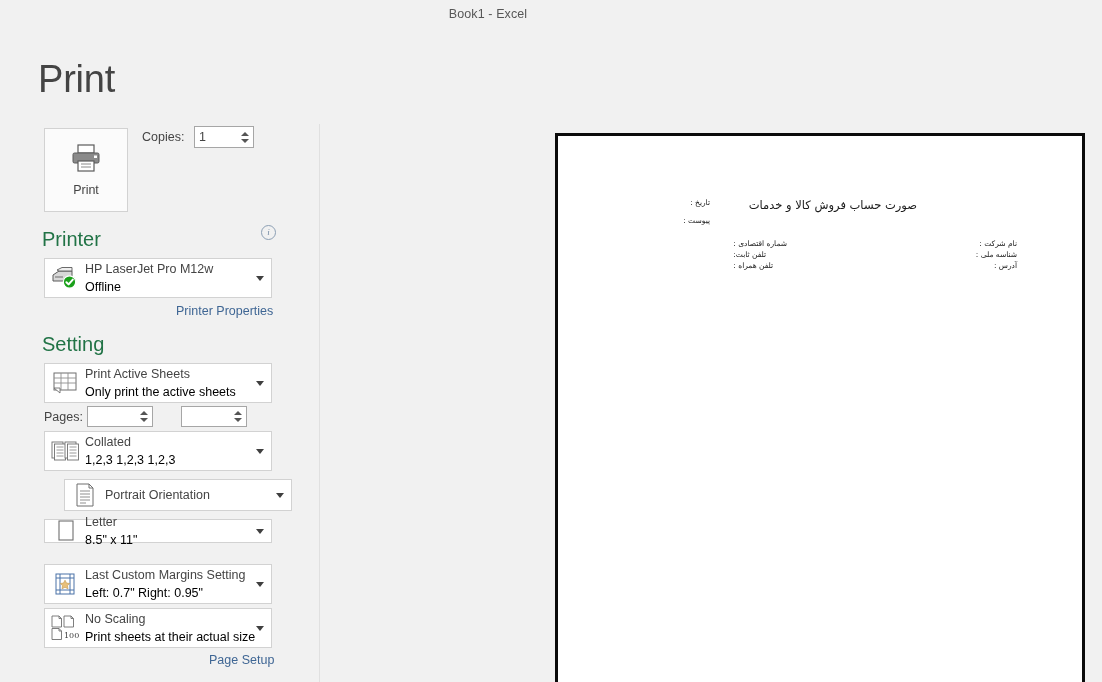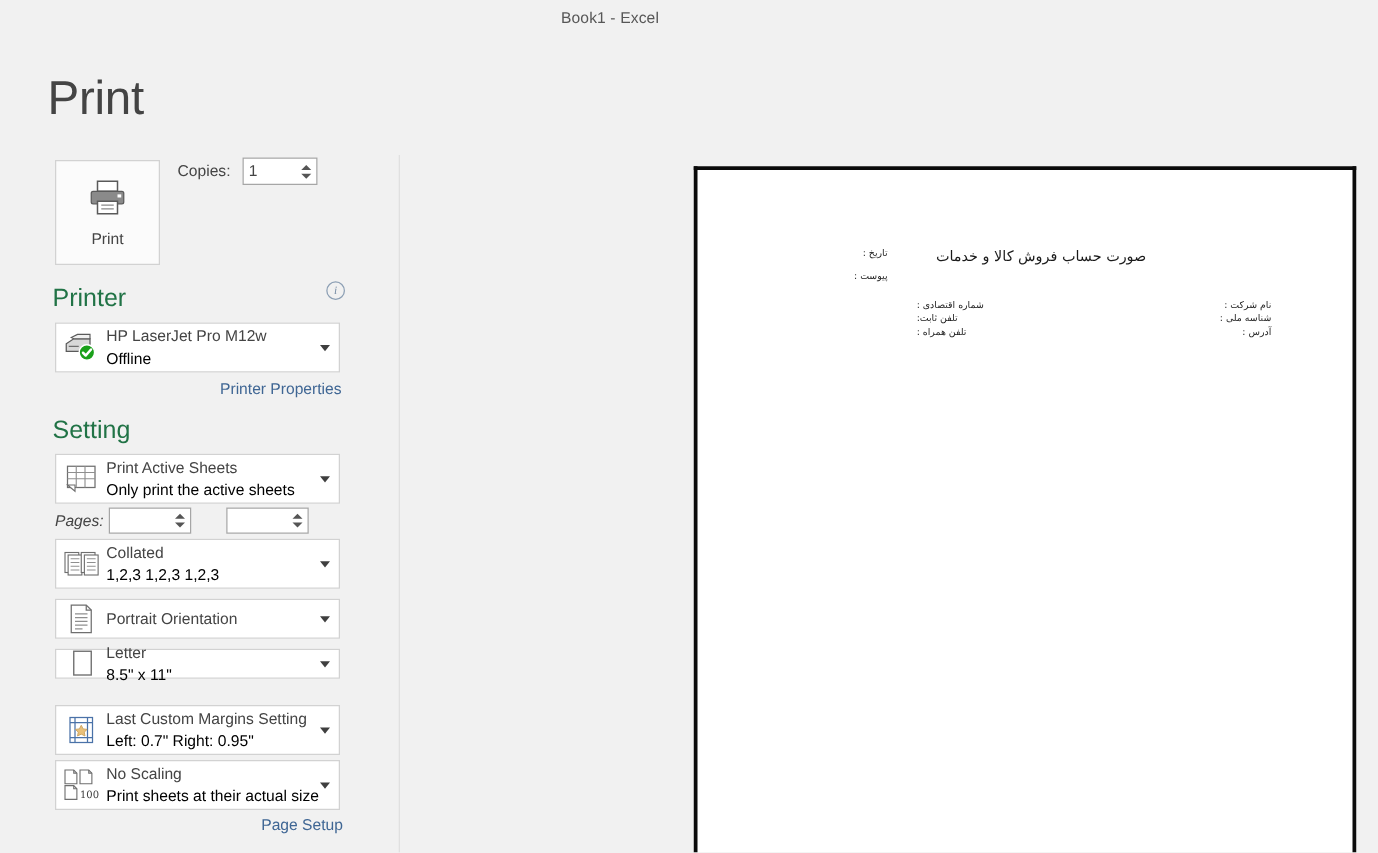--- a/index.html
+++ b/index.html
@@ -215,33 +215,32 @@
     left: 176px;
     top: 304px;
     font-size: 12.5px;
     color: #3f6694;
     text-decoration: none;
     cursor: pointer;
   }
 
   #combo-what        { top: 363px; height: 40px; }
   #combo-collate     { top: 431px; height: 40px; }
-  #combo-orientation { top: 479px; height: 32px; }
+  #combo-orientation { top: 479px; height: 32px; margin-left: 20px; }
   #combo-paper       { top: 519px; height: 24px; }
   #combo-margins     { top: 564px; height: 40px; }
   #combo-scaling     { top: 608px; height: 40px; }
 
   
   .pages-label {
     position: absolute;
     left: 44px;
     top: 410px;
     font-size: 12.5px;
     color: #444444;
-    font-style: italic;
   }
   #pages-from { left: 87px; top: 406px; width: 66px; height: 21px; }
   .to-label {
     position: absolute;
     left: 161px;
     top: 410px;
     font-size: 12.5px;
     color: #444444;
     margin-left: 31px;
   }

